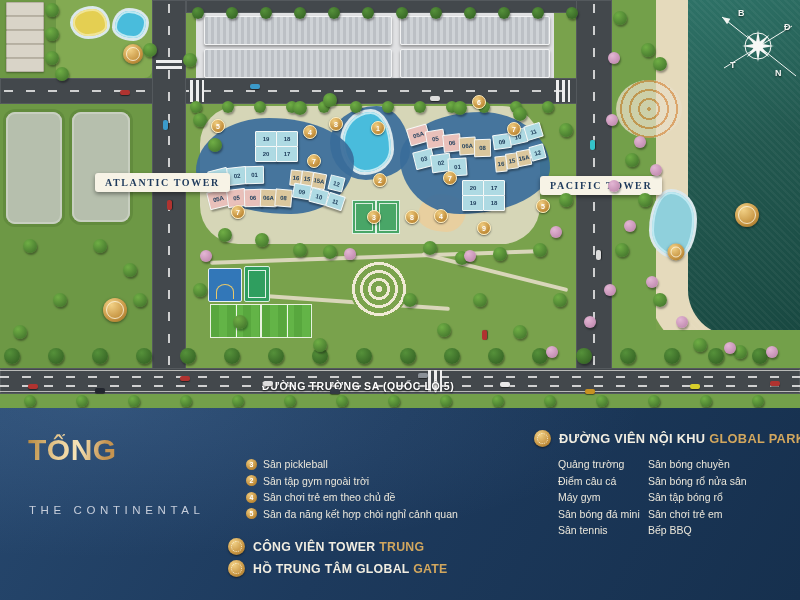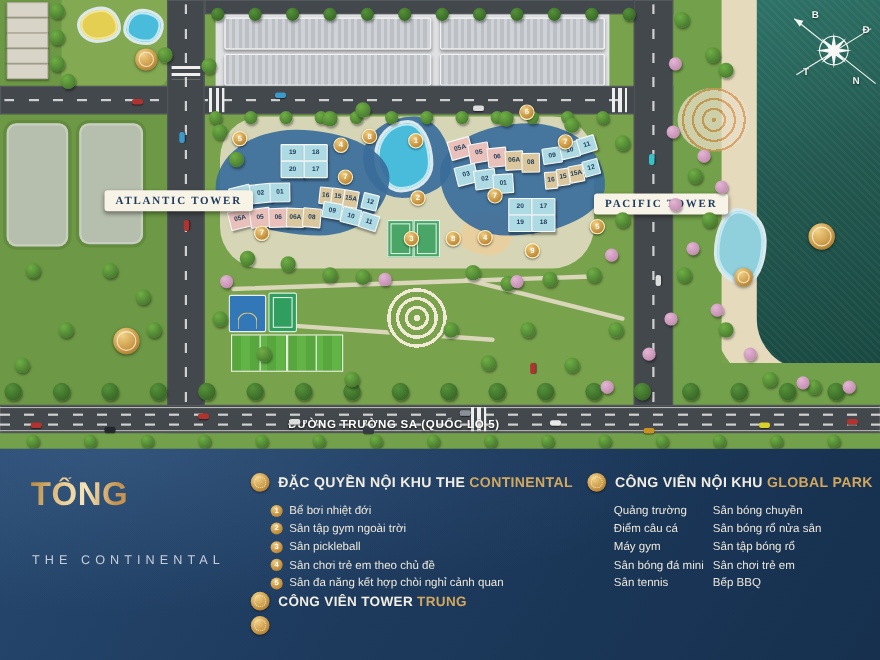--- a/index.html
+++ b/index.html
@@ -416,58 +416,51 @@
         <div class="coin" style="left: 676px; top: 252px; width: 17px; height: 17px;"></div>
       </div>
   </div>
 
   <div class="panel">
     <div class="big-title">
       <div>TỔNG</div>
     </div>
     <div class="sub-title">THE CONTINENTAL</div>
 
-    <div class="sec-head" style="left:228px;top:22px;">
-      <div class="sec-coin"></div>
-      <div class="sec-title"><span>ĐẶC QUYỀN NỘI KHU THE</span> <span class="acc">CONTINENTAL</span></div>
-    </div>
     <div class="leg-col" id="priv-col1" style="left:246px;top:50px;">
         <div class="leg-item">
-          <span class="leg-num">1</span>
-          <span class="leg-txt">Bể bơi nhiệt đới</span>
+          <span class="leg-num">3</span>
+          <span class="leg-txt">Sân pickleball</span>
         </div>
         <div class="leg-item">
           <span class="leg-num">2</span>
           <span class="leg-txt">Sân tập gym ngoài trời</span>
-        </div>
-        <div class="leg-item">
-          <span class="leg-num">3</span>
-          <span class="leg-txt">Sân pickleball</span>
         </div>
         <div class="leg-item">
           <span class="leg-num">4</span>
           <span class="leg-txt">Sân chơi trẻ em theo chủ đề</span>
         </div>
         <div class="leg-item">
           <span class="leg-num">5</span>
           <span class="leg-txt">Sân đa năng kết hợp chòi nghỉ cảnh quan</span>
         </div>
       </div>
 
     <div class="sec-head" style="left:228px;top:130px;">
       <div class="sec-coin"></div>
       <div class="sec-title" style="font-size:12.3px;"><span>CÔNG VIÊN TOWER</span> <span class="acc">TRUNG</span></div>
     </div>
     <div class="sec-head" style="left:228px;top:152px;">
       <div class="sec-coin"></div>
+      <div class="sec-title" style="font-size:12.3px;"><span>HỒ TRUNG TÂM GLOBAL</span> <span class="acc">GATE</span></div>
     </div>
 
     <div class="sec-head" style="left:534px;top:22px;">
       <div class="sec-coin"></div>
-      <div class="sec-title"><span>CÔNG VIÊN NỘI KHU</span> <span class="acc">GLOBAL PARK</span></div>
+      <div class="sec-title"><span>ĐƯỜNG VIÊN NỘI KHU</span> <span class="acc">GLOBAL PARK</span></div>
     </div>
     <div class="leg-col" id="gg-col1" style="left:558px;top:50px;">
         <span class="leg-txt">Quảng trường</span>
         <span class="leg-txt">Điểm câu cá</span>
         <span class="leg-txt">Máy gym</span>
         <span class="leg-txt">Sân bóng đá mini</span>
         <span class="leg-txt">Sân tennis</span>
       </div>
     <div class="leg-col" id="gg-col2" style="left:648px;top:50px;">
         <span class="leg-txt">Sân bóng chuyền</span>

